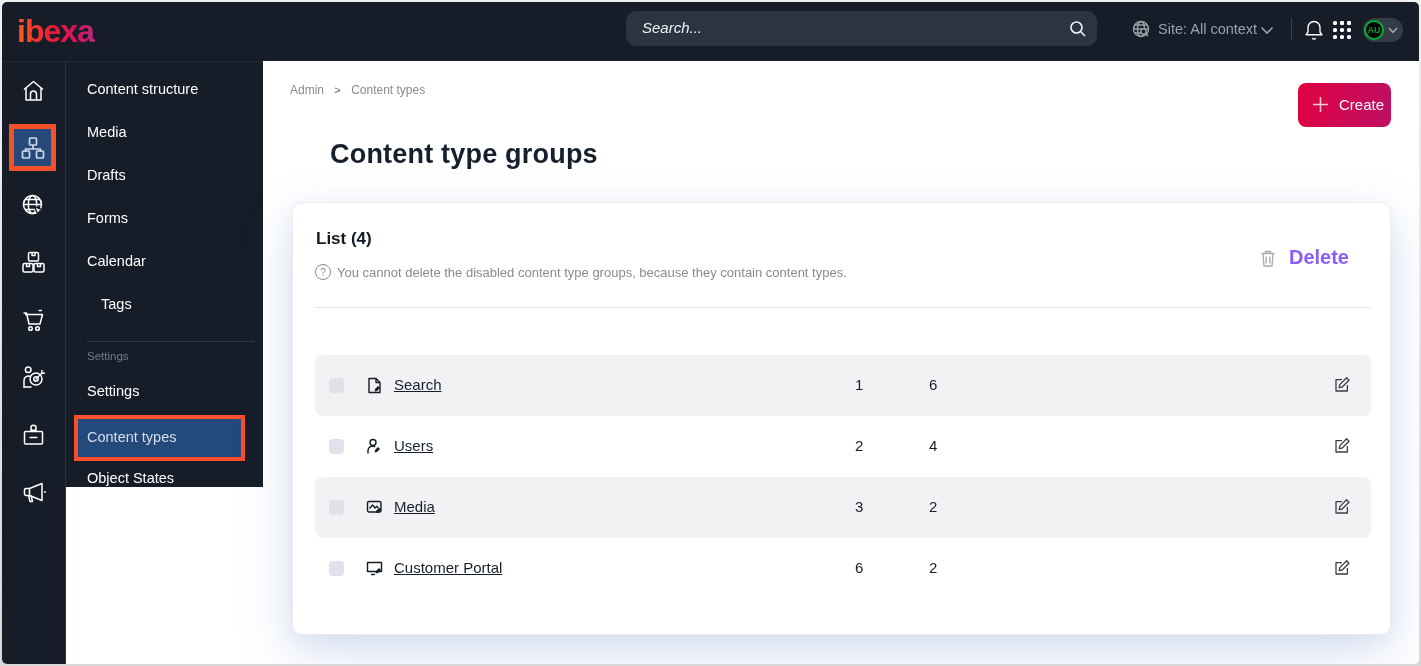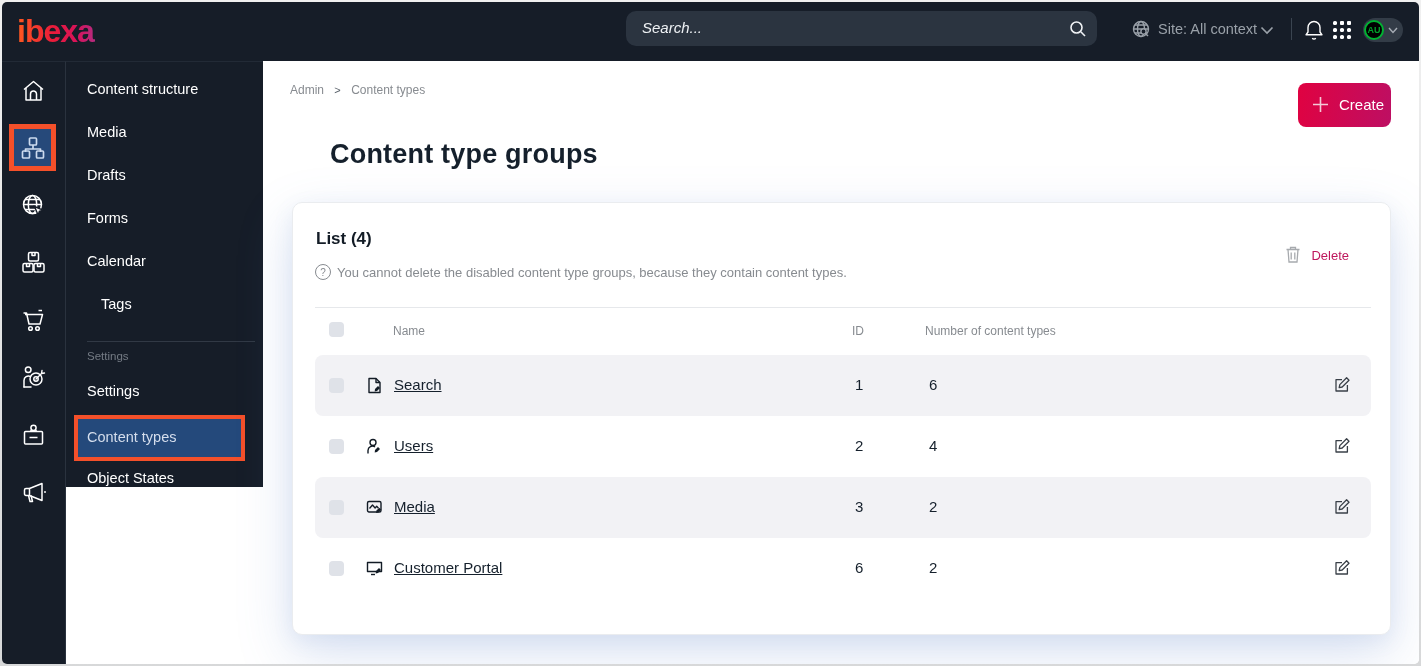--- a/index.html
+++ b/index.html
@@ -39,21 +39,21 @@
     background:linear-gradient(100deg,#e00241,#bd0f63); color:#fff; }
   .createbtn .plus { position:absolute; left:14px; top:13px; }
   .createbtn .txt { position:absolute; left:41px; top:13px; font-size:15px; color:#fff; }
   h1 { position:absolute; left:27px; top:78px; font-size:27px; font-weight:bold; color:#15202c; letter-spacing:0.2px;margin-left:40px; }
 
   
   .card { position:absolute; left:29px; top:141px; width:1099px; height:433px; background:#fff; border:1px solid #eaecef; border-radius:10px; box-shadow:0 20px 55px rgba(90,128,200,0.22), 0 6px 20px rgba(90,128,200,0.10); }
   .listhead { position:absolute; left:23px; top:26px; font-size:17px; font-weight:bold; color:#131c26; }
   .infoline { position:absolute; left:44px; top:62px; font-size:13px; color:#878b90; }
   .qmark { position:absolute; left:22px; top:61px; width:16px; height:16px; border:1px solid #878b90; border-radius:50%; font-size:10px; color:#878b90; text-align:center; line-height:15px; }
-  .delete { position:absolute; right:41px; top:43px; font-size:13px; color:#be185d; }
+  .delete { position:absolute; right:41px; top:43px; font-size:20px; color:#8b5cf6;font-weight:bold; }
   .delete svg { vertical-align:-3px; margin-right:7px; }
   .tline { position:absolute; left:22px; top:104px; width:1056px; height:1px; background:#e6e8eb; }
 
   .thead { position:absolute; left:0; top:112px; width:1099px; height:33px; }
   .hname { position:absolute; left:100px; top:9px; font-size:12px; color:#878b90; }
   .hid { position:absolute; left:559px; top:9px; font-size:12px; color:#878b90; }
   .hnum { position:absolute; left:632px; top:9px; font-size:12px; color:#878b90; }
   .cb { position:absolute; left:36px; width:15px; height:15px; background:#dfe2e8; border-radius:4px; }
 
   .row { position:absolute; left:22px; width:1056px; height:61px; border-radius:8px; }
@@ -218,26 +218,20 @@
       <div class="qmark">?</div>
         <div class="infoline">You cannot delete the disabled content type groups, because they contain content types.</div>
       <div class="delete">
         <svg width="16" height="17" viewBox="0 0 16 17" fill="none" stroke="#a7aaae" stroke-width="1.3">
           <path d="M1.5 3.5 h13 M5.5 3.5 v-2 h5 v2 M3 3.5 l1 12.5 h8 l1 -12.5"></path>
           <path d="M6.2 6.5 v7 M9.8 6.5 v7"></path>
         </svg>
         Delete
       </div>
       <div class="tline"></div>
-      <div class="thead">
-        <div class="cb" style="top:7px;"></div>
-        <div class="hname">Name</div>
-        <div class="hid">ID</div>
-        <div class="hnum">Number of content types</div>
-      </div>
 
       <div class="row grey" style="top:152px;">
         <div class="cb"></div>
         <svg class="ricon" width="17" height="17" viewBox="0 0 17 17" fill="none" stroke="#131c26" stroke-width="1.4" stroke-linejoin="round">
           <path d="M3 1.5 h7 l4 4 v10 h-11 z"></path>
             <path d="M10 1.5 v4 h4"></path>
           <path d="M9 12 l3 -3 l2 2 l-3 3 l-2.3 0.5 z" fill="#131c26" stroke="none"></path>
         </svg>
         <a>Search</a>
         <div class="rid">1</div>

